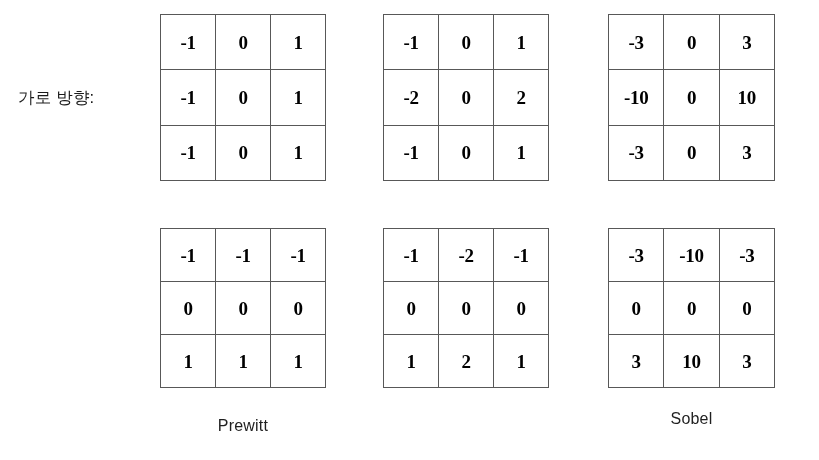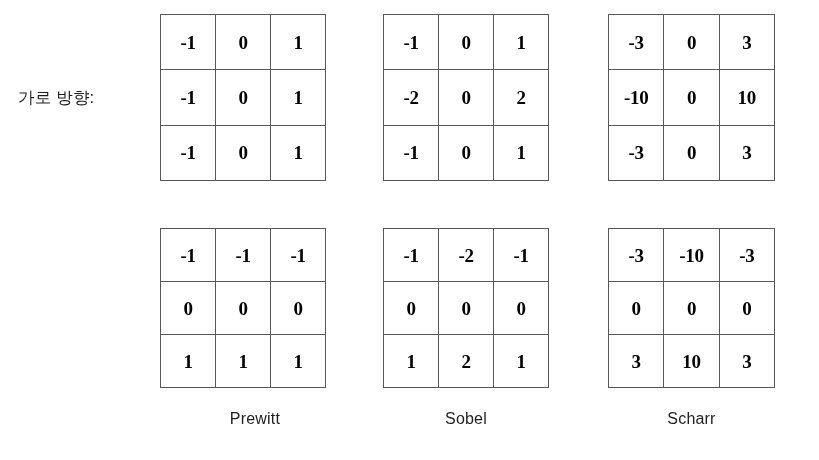--- a/index.html
+++ b/index.html
@@ -80,21 +80,21 @@
     top: 410px;
     height: 22px;
     text-align: center;
     font-family: "Liberation Sans", sans-serif;
     font-size: 16px;
     font-weight: 400;
     color: #1f1f1f;
     letter-spacing: 0.2px;
     white-space: nowrap;
   }
-  .caption.c0 { left: 172px; width: 166px; }
+  .caption.c0 { left: 160px; width: 166px; margin-top: 7px; }
   .caption.c1 { left: 383px; width: 166px; }
   .caption.c2 { left: 608px; width: 167px; }
 </style>
 </head>
 <body>
 
 <div class="figure">
 
   <div class="row-label r0">가로 방향:</div>
 
@@ -164,16 +164,15 @@
     <div class="cell">-3</div>
     <div class="cell">0</div>
     <div class="cell">0</div>
     <div class="cell">0</div>
     <div class="cell">3</div>
     <div class="cell">10</div>
     <div class="cell">3</div>
   </div>
 
   <div class="caption c0">Prewitt</div>
-  <div class="caption c1">Sobel</div>
-  <div class="caption c2">Scharr</div>
+  <div class="caption c2">Sobel</div>
 
 </div>
 
 </body></html>

